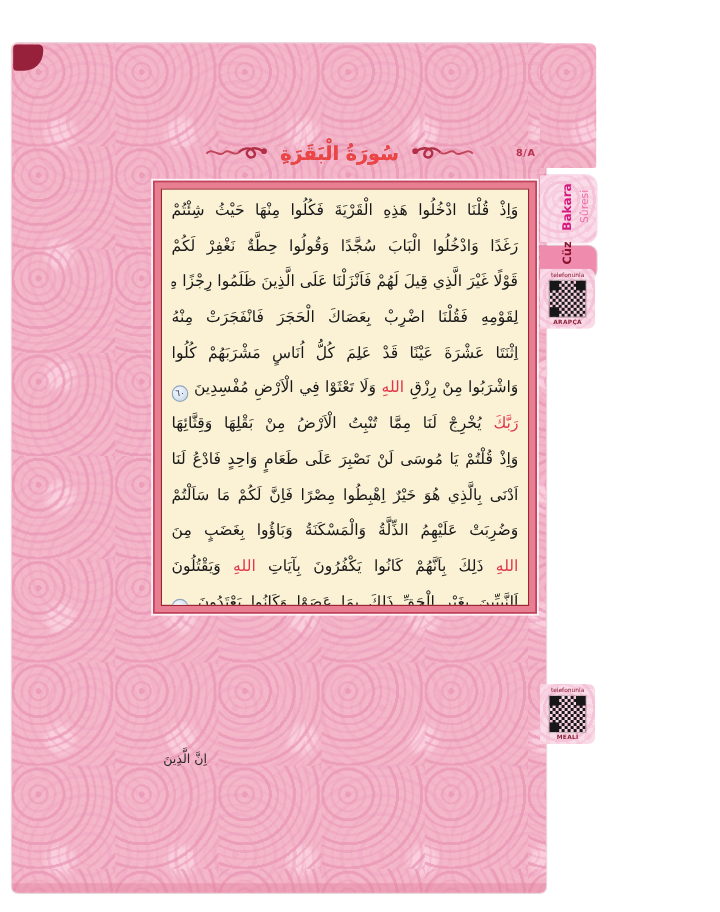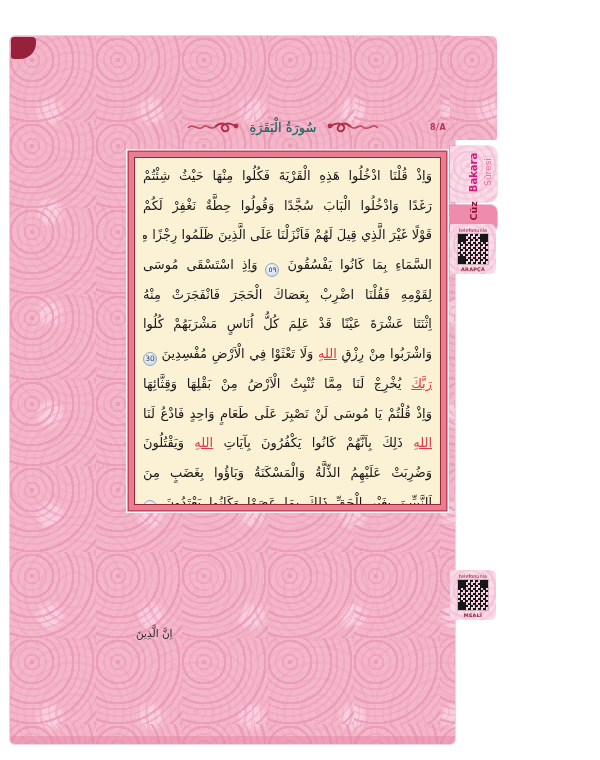--- a/index.html
+++ b/index.html
@@ -30,37 +30,37 @@
   .page-ext{position:absolute;left:450px;top:36px;width:47px;height:104px;
             border-radius:0 6px 2px 0;}
   .corner-mark{position:absolute;left:11px;top:37px;width:25px;height:22px;
                background:#97203a;border-radius:3px 4px 16px 3px;}
   .page-bottom-edge{position:absolute;left:10px;top:736px;width:445px;height:8px;
                     background:rgba(226,130,160,.45);border-radius:0 0 5px 5px;}
 
   
   .header-row{position:absolute;left:117px;top:112px;width:332px;height:30px;
               display:flex;align-items:center;justify-content:center;gap:10px;}
-  .surah-title{color:#0f766e;font-size:13px;font-weight:normal;direction:rtl;
+  .surah-title{color:#ef4444;font-size:16px;font-weight:bold;direction:rtl;
                text-shadow:0 0 .5px rgba(126,21,39,.6);}
   .flourish svg{display:block;}
   .page-marker{position:absolute;left:430px;top:123px;font-size:8px;font-weight:bold;
                color:#b93352;font-family:"DejaVu Sans",sans-serif;letter-spacing:.5px;}
 
   
   .frame{position:absolute;left:134px;top:157px;width:307px;height:348px;
          box-sizing:border-box;background:#fbf2d6;
          border:1.5px solid #9c2433;
          outline:5px solid #e87e92;
          box-shadow:0 0 0 6.5px #c2445c, 0 0 0 8px rgba(255,255,255,.85);
          padding:3px 8px 0 8px;overflow:hidden;}
   .qline{direction:rtl;white-space:nowrap;height:29.7px;line-height:29.7px;
          font-size:13px;color:#181818;text-align:justify;text-align-last:justify;
          overflow:hidden;}
-  .qline .red{color:#e0374a;text-decoration:underline;}
+  .qline .red{color:#e0374a;}
   .medallion{display:inline-flex;align-items:center;justify-content:center;
              width:14px;height:14px;border-radius:50%;
              background:radial-gradient(circle at 35% 30%, #f2f6fb, #d9e3ef 60%, #c3d2e4);
              border:1px solid #90a5c0;color:#31415e;font-size:7.5px;line-height:1;
              vertical-align:-3px;box-sizing:border-box;}
   .catchword{position:absolute;left:136px;top:627px;font-size:10.5px;color:#2a2a2a;
              direction:rtl;}
 
   
   .tab{position:absolute;left:450px;width:47px;box-sizing:border-box;}
@@ -117,28 +117,28 @@
       </svg>
     </span>
   </div>
   <div class="page-marker">8/A</div>
 
   <div class="frame">
     <div>
         <div class="qline"><span>وَاِذْ قُلْنَا ادْخُلُوا هَذِهِ الْقَرْيَةَ فَكُلُوا مِنْهَا حَيْثُ شِئْتُمْ</span></div>
         <div class="qline"><span>رَغَدًا وَادْخُلُوا الْبَابَ سُجَّدًا وَقُولُوا حِطَّةٌ نَغْفِرْ لَكُمْ</span></div>
         <div class="qline"><span>قَوْلًا غَيْرَ الَّذِي قِيلَ لَهُمْ فَاَنْزَلْنَا عَلَى الَّذِينَ ظَلَمُوا رِجْزًا مِنَ</span></div>
-        <div class="qline"><span>السَّمَاءِ بِمَا كَانُوا يَفْسُقُونَ</span> <span class="medallion">٥٩</span> <span>وَاِذِ اسْتَسْقَى مُوسَى</span></div>
         <div class="qline"><span>لِقَوْمِهِ فَقُلْنَا اضْرِبْ بِعَصَاكَ الْحَجَرَ فَانْفَجَرَتْ مِنْهُ</span></div>
         <div class="qline"><span>اِثْنَتَا عَشْرَةَ عَيْنًا قَدْ عَلِمَ كُلُّ اُنَاسٍ مَشْرَبَهُمْ كُلُوا</span></div>
-        <div class="qline"><span>وَاشْرَبُوا مِنْ رِزْقِ</span> <span class="red">اللهِ</span> <span>وَلَا تَعْثَوْا فِي الْاَرْضِ مُفْسِدِينَ</span> <span class="medallion">30</span></div>
+        <div class="qline"><span>وَاشْرَبُوا مِنْ رِزْقِ</span> <span class="red">اللهِ</span> <span>وَلَا تَعْثَوْا فِي الْاَرْضِ مُفْسِدِينَ</span> <span class="medallion">٦٠</span></div>
         <div class="qline"><span class="red">رَبَّكَ</span> <span>يُخْرِجْ لَنَا مِمَّا تُنْبِتُ الْاَرْضُ مِنْ بَقْلِهَا وَقِثَّائِهَا</span></div>
         <div class="qline"><span>وَاِذْ قُلْتُمْ يَا مُوسَى لَنْ نَصْبِرَ عَلَى طَعَامٍ وَاحِدٍ فَادْعُ لَنَا</span></div>
+        <div class="qline"><span>اَدْنَى بِالَّذِي هُوَ خَيْرٌ اِهْبِطُوا مِصْرًا فَاِنَّ لَكُمْ مَا سَاَلْتُمْ</span></div>
+        <div class="qline"><span>وَضُرِبَتْ عَلَيْهِمُ الذِّلَّةُ وَالْمَسْكَنَةُ وَبَاؤُوا بِغَضَبٍ مِنَ</span></div>
         <div class="qline"><span class="red">اللهِ</span> <span>ذَلِكَ بِاَنَّهُمْ كَانُوا يَكْفُرُونَ بِآيَاتِ</span> <span class="red">اللهِ</span> <span>وَيَقْتُلُونَ</span></div>
-        <div class="qline"><span>وَضُرِبَتْ عَلَيْهِمُ الذِّلَّةُ وَالْمَسْكَنَةُ وَبَاؤُوا بِغَضَبٍ مِنَ</span></div>
         <div class="qline"><span>اَلنَّبِيِّينَ بِغَيْرِ الْحَقِّ ذَلِكَ بِمَا عَصَوْا وَكَانُوا يَعْتَدُونَ</span> <span class="medallion">٦١</span></div>
       </div>
   </div>
 
   <div class="catchword">اِنَّ الَّذِينَ</div>
 
   <div class="tab tab-surah rose-bg-light">
     <span class="vtext w1">Bakara</span>
     <span class="vtext w2">Sûresi</span>
   </div>

